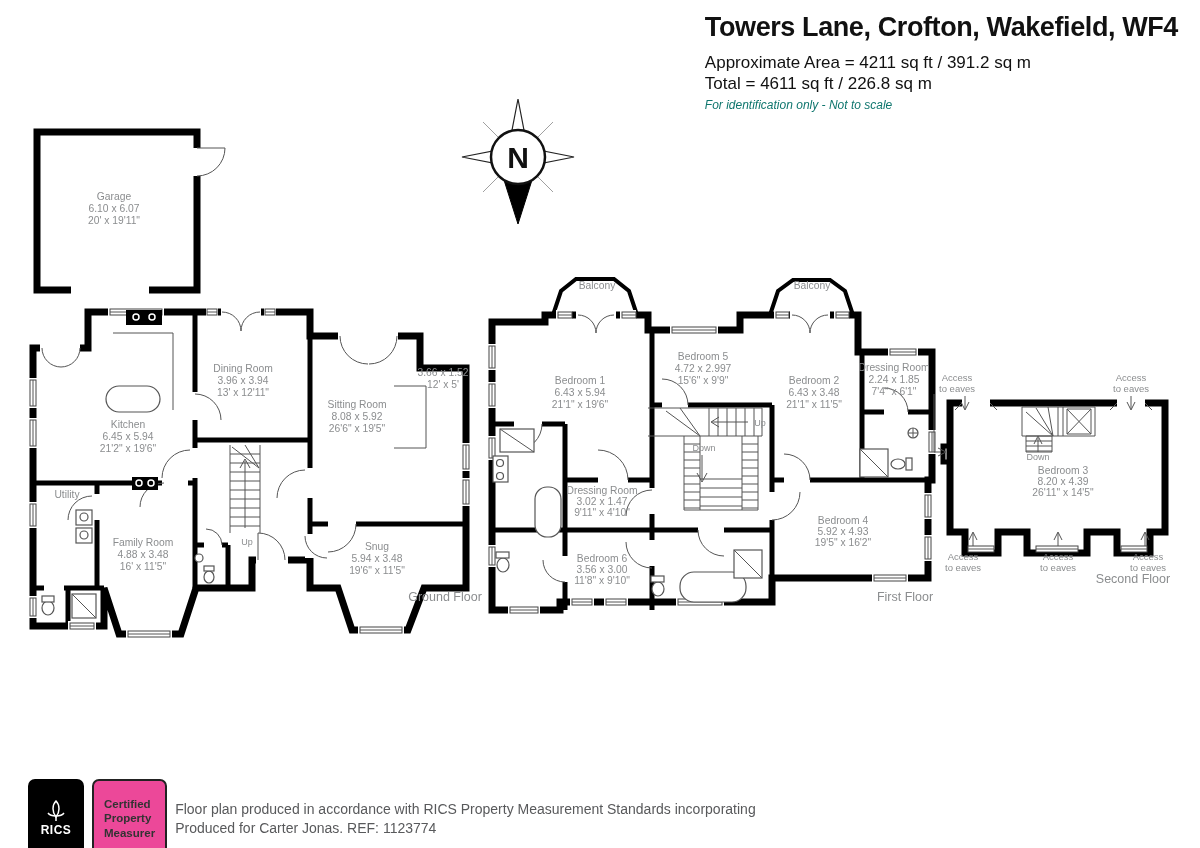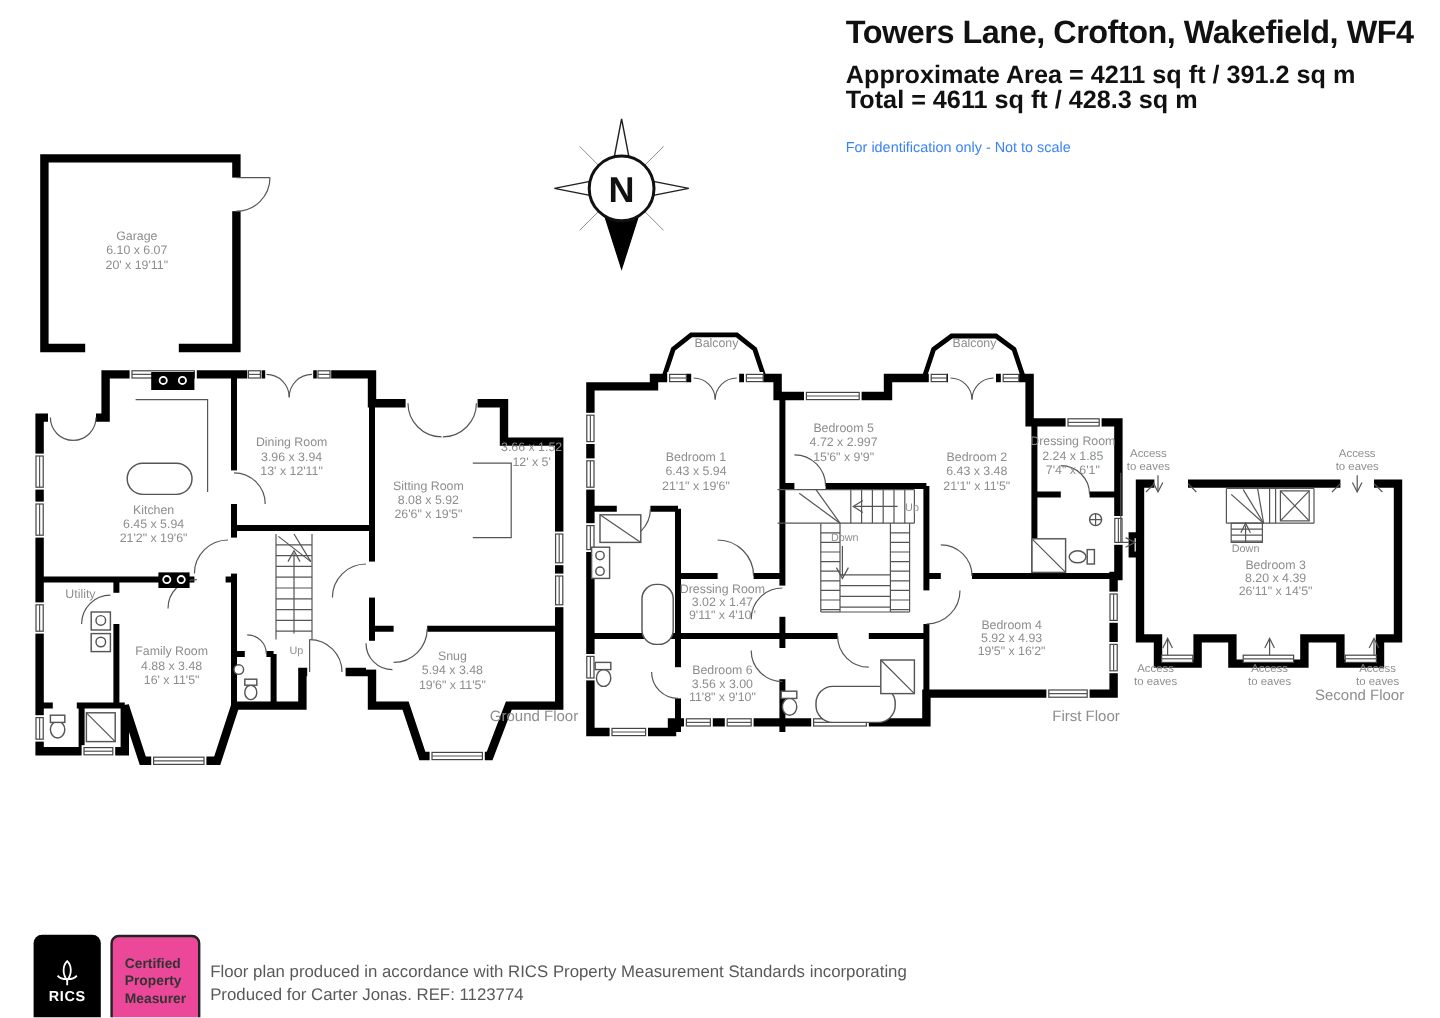--- a/index.html
+++ b/index.html
@@ -3,22 +3,22 @@
 <meta charset="utf-8">
 <style>
   html,body{margin:0;padding:0;background:#fff;}
   .page{position:relative;width:1200px;height:848px;background:#fff;overflow:hidden;
         font-family:"Liberation Sans",sans-serif;}
   .plan-svg{position:absolute;left:0;top:0;}
 
   
   .header{position:absolute;top:12px;right:22px;color:#111;}
   .header .title{font-size:27px;font-weight:700;letter-spacing:-0.4px;margin-bottom:9px;}
-  .header .area{font-size:21px;font-weight:700;line-height:21px;}
-  .header .disc{font-size:12px;margin-top:22px;color:#3b82f6;}
+  .header .area{font-size:17px;font-weight:400;line-height:21px;}
+  .header .disc{font-size:12px;margin-top:4px;color:#0f766e;font-style:italic;}
 
   
   .footer{position:absolute;left:28px;top:779px;display:flex;align-items:stretch;gap:8px;}
   .rics-box{width:56px;background:#000;border-radius:7px;color:#fff;display:flex;
             flex-direction:column;align-items:center;justify-content:center;gap:1px;}
   .rics-box .rics-word{font-weight:700;font-size:12px;letter-spacing:0.5px;}
   .cert-box{border:2px solid #222;border-radius:7px;background:#ec4899;color:#333;
             padding:16px 10px;display:flex;flex-direction:column;justify-content:center;
             font-weight:700;font-size:11.5px;line-height:1.25;}
   .foot-text{font-size:14px;color:#58595b;line-height:1.3;align-self:center;}
@@ -427,21 +427,21 @@
       <text class="eav" x="1058" y="571">to eaves</text>
       <text class="eav" x="1148" y="560">Access</text>
       <text class="eav" x="1148" y="571">to eaves</text>
       <text class="flr" x="1133" y="583">Second Floor</text>
     </g>
   </svg>
 
   <div class="header">
     <div class="title">Towers Lane, Crofton, Wakefield, WF4</div>
     <div class="area">Approximate Area = 4211 sq ft / 391.2 sq m</div>
-    <div class="area">Total = 4611 sq ft / 428.3 sq m</div>
+    <div class="area">Total = 4611 sq ft / 226.8 sq m</div>
     <div class="disc">For identification only - Not to scale</div>
   </div>
 
   <div class="footer">
     <div class="rics-box">
       <svg width="26" height="22" viewBox="0 0 26 22">
         <path d="M13,1 C9,5 9,12 13,17 C17,12 17,5 13,1 Z" fill="none" stroke="#fff" stroke-width="1.5"></path>
         <path d="M5,13 C8,17 18,17 21,13 M13,17 V21" fill="none" stroke="#fff" stroke-width="1.5"></path>
       </svg>
       <span class="rics-word">RICS</span>

